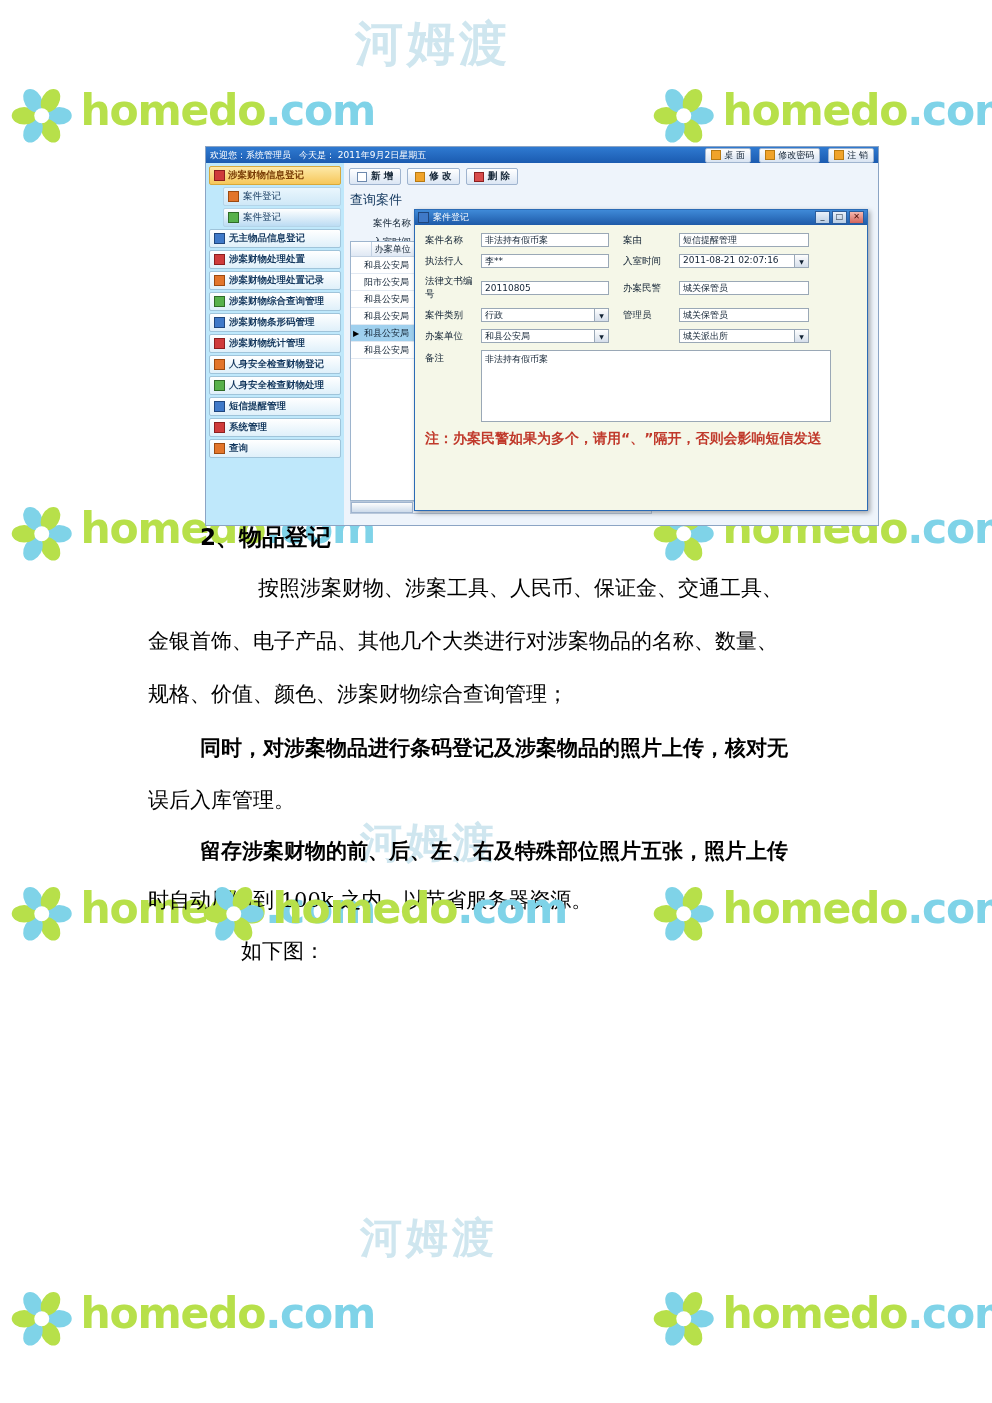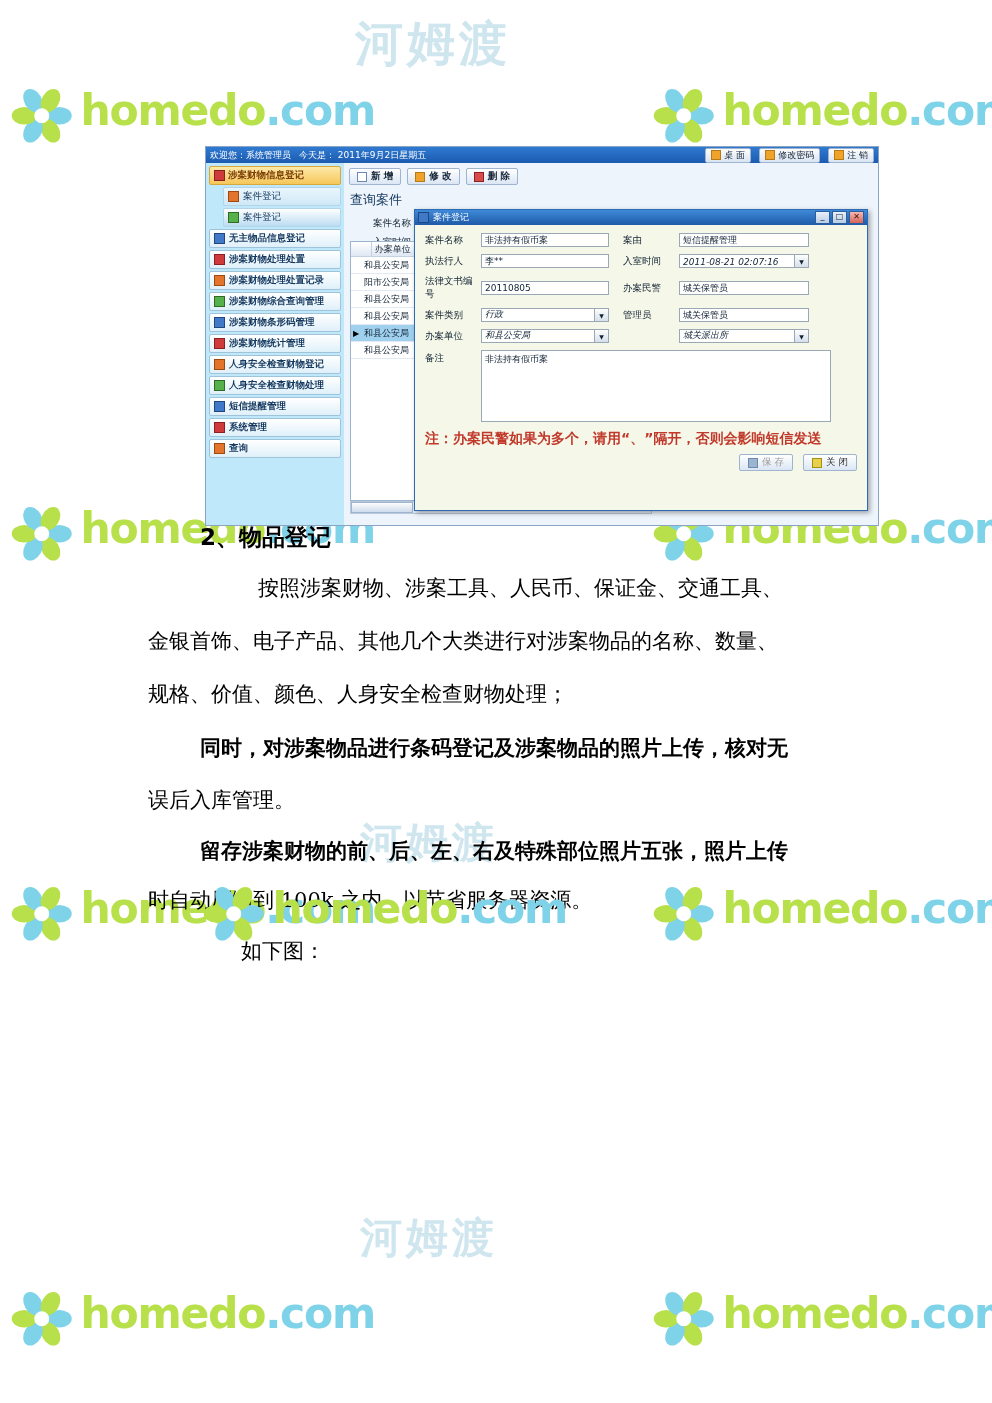--- a/index.html
+++ b/index.html
@@ -121,21 +121,21 @@
   .drow{display:flex;align-items:center;margin-bottom:7px;}
   .dlbl{width:56px;font-size:9.5px;color:#123;text-align:left;}
   .dinp{
     height:14px;border:1px solid #9aa8b6;background:#fff;font-size:9px;
     color:#123;padding:0 3px;display:flex;align-items:center;box-sizing:border-box;
   }
   .dinp.w1{width:128px;}
   .dinp.w2{width:130px;}
   .dsel{
     height:14px;border:1px solid #9aa8b6;background:#fff;font-size:9px;color:#123;
-    padding:0 3px;display:flex;align-items:flex-end;box-sizing:border-box;position:relative;font-style:italic;
+    padding:0 3px;display:flex;align-items:flex-start;box-sizing:border-box;position:relative;
   }
   .dsel .car{
     position:absolute;right:0;top:0;width:13px;height:100%;
     background:linear-gradient(#fefefe,#d6dfeb);border-left:1px solid #9aa8b6;
     display:flex;align-items:center;justify-content:center;font-size:6px;color:#123;
   }
   .dsel.w1{width:128px;}
   .dsel.w2{width:130px;}
   .dtxt{
     width:350px;height:72px;border:1px solid #9aa8b6;background:#fff;
@@ -477,39 +477,29 @@
         </span>
       </div>
 
       <div class="drow" style="align-items:flex-start">
         <span class="dlbl" style="padding-top:2px">备注</span>
         <span class="dtxt">非法持有假币案</span>
       </div>
 
       <div class="dnote">注：办案民警如果为多个，请用“、”隔开，否则会影响短信发送</div>
 
-      <div class="dbtns">
-        <div class="dbtn disabled">
-          <span class="ico"></span>
-          <span>保 存</span>
-        </div>
-        <div class="dbtn close">
-          <span class="ico"></span>
-          <span>关 闭</span>
-        </div>
-      </div>
 
     </div>
   </div>
 </div>
 
 <div class="doc-h" style="left:200px;top:522px;">2、物品登记</div>
 <div class="doc-p" style="left:258px;top:572px;">按照涉案财物、涉案工具、人民币、保证金、交通工具、</div>
 <div class="doc-p" style="left:148px;top:625px;">金银首饰、电子产品、其他几个大类进行对涉案物品的名称、数量、</div>
-<div class="doc-p" style="left:148px;top:678px;">规格、价值、颜色、人身安全检查财物处理；</div>
+<div class="doc-p" style="left:148px;top:678px;">规格、价值、颜色、涉案财物综合查询管理；</div>
 <div class="doc-p" style="left:200px;top:731px;font-weight:bold;">同时，对涉案物品进行条码登记及涉案物品的照片上传，核对无</div>
 <div class="doc-p" style="left:148px;top:784px;">误后入库管理。</div>
 <div class="doc-p" style="left:200px;top:834px;font-weight:bold;">留存涉案财物的前、后、左、右及特殊部位照片五张，照片上传</div>
 <div class="doc-p" style="left:148px;top:884px;">时自动压缩到 100k 之内，以节省服务器资源。</div>
 <div class="doc-p" style="left:241px;top:935px;">如下图：</div>
 
 <div id="wm-front">
     <div class="wm" style="left: 200px; top: 880px; transform: scale(1.25); transform-origin: left top;">
       <div class="flower"><svg width="54" height="54" viewBox="0 0 54 54">
           <ellipse cx="41" cy="27" rx="10" ry="7" fill="#7fd3e8" transform="rotate(0 41 27)"></ellipse>

